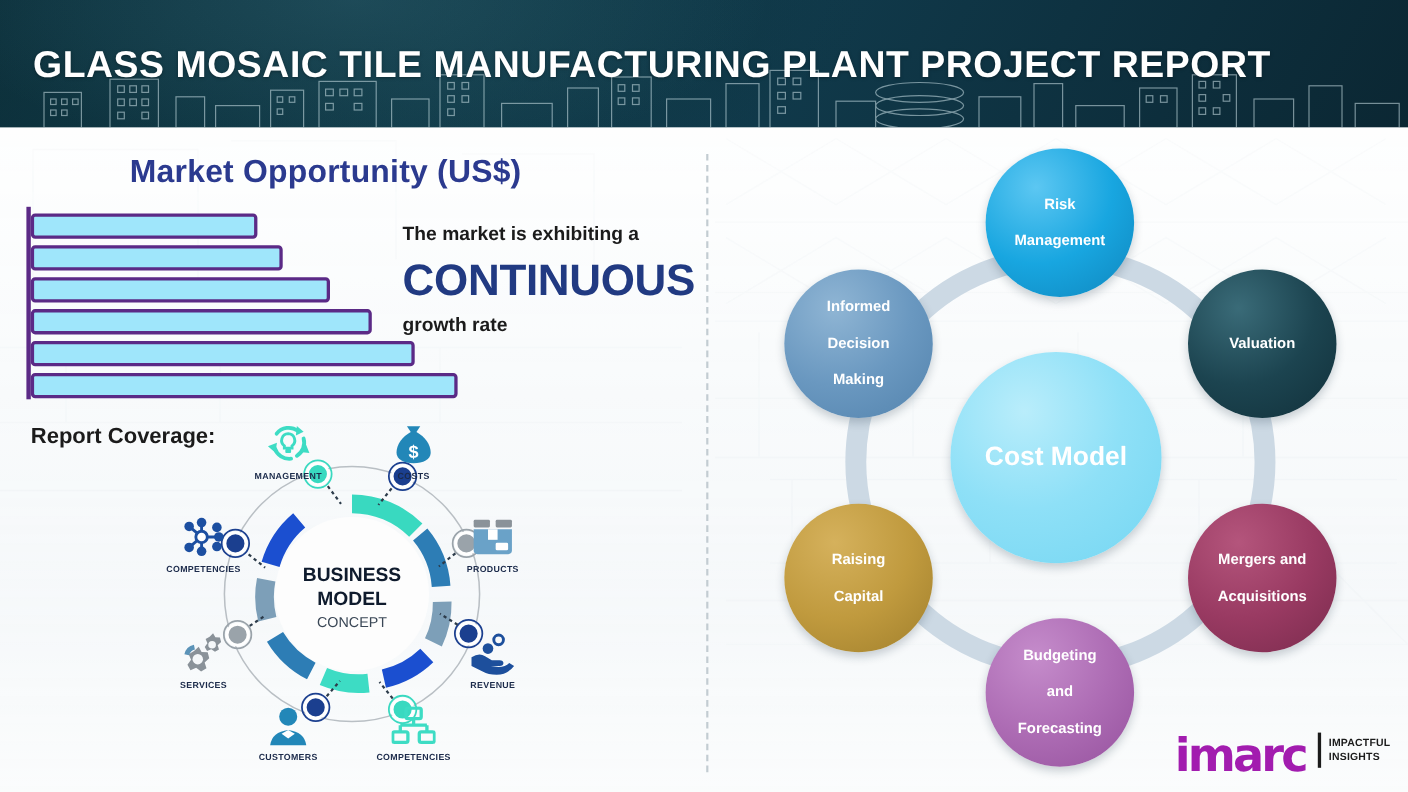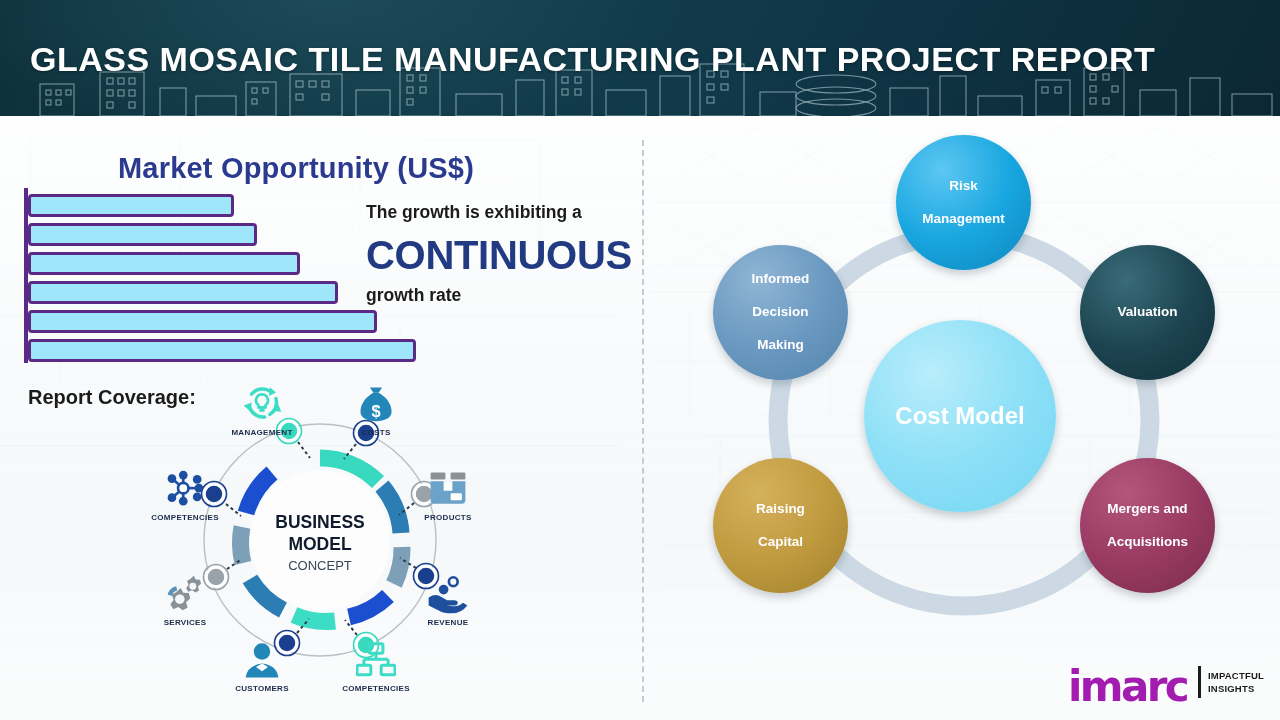--- a/index.html
+++ b/index.html
@@ -42,21 +42,21 @@
 
   .divider{
     position:absolute;left:642px;top:140px;width:0;height:562px;
     border-left:2px dashed #c3ccd2;
   }
 
   
   .mo-title{
     position:absolute;left:118px;top:140px;
     font-size:29px;font-weight:bold;color:#2b3a8f;
-    letter-spacing:.2px;white-space:nowrap;margin-top:12px;
+    letter-spacing:.2px;white-space:nowrap;
   }
 
   .chart{position:absolute;left:24px;top:188px;width:400px;height:175px;}
   .axis{position:absolute;left:0;top:0;width:4px;height:175px;background:#5b2a86;}
   .bar{
     position:absolute;left:4px;height:23px;
     background:#9fe6fb;border:3px solid #5b2a86;border-radius:4px;
     box-sizing:border-box;
   }
 
@@ -239,21 +239,21 @@
     <div class="axis" style="background: rgb(91, 42, 134);"></div>
     <div class="bar" style="top: 6px; width: 205.64px; background: rgb(159, 230, 251); border-color: rgb(91, 42, 134);"></div>
     <div class="bar" style="top: 35px; width: 228.92px; background: rgb(159, 230, 251); border-color: rgb(91, 42, 134);"></div>
     <div class="bar" style="top: 64px; width: 271.6px; background: rgb(159, 230, 251); border-color: rgb(91, 42, 134);"></div>
     <div class="bar" style="top: 93px; width: 310.4px; background: rgb(159, 230, 251); border-color: rgb(91, 42, 134);"></div>
     <div class="bar" style="top: 122px; width: 349.2px; background: rgb(159, 230, 251); border-color: rgb(91, 42, 134);"></div>
     <div class="bar" style="top: 151px; width: 388px; background: rgb(159, 230, 251); border-color: rgb(91, 42, 134);"></div>
   </div>
 
   <div class="callout">
-    <div class="l1">The growth is exhibiting a</div>
+    <div class="l1">The market is exhibiting a</div>
     <div class="l2">CONTINUOUS</div>
     <div class="l3">growth rate</div>
   </div>
 
   <div class="rc-title">Report Coverage:</div>
 
   <div class="bm-wrap">
     <svg viewBox="0 0 340 340" width="340" height="340">
 
       <circle cx="170" cy="170" r="116" fill="none" stroke="#b9bfc4" stroke-width="1.4"></circle>
@@ -459,20 +459,28 @@
     
     <div class="node" style="left:420px;top:338px;width:135px;height:135px;font-size:13.5px;
                 background:radial-gradient(circle at 34% 26%,#b4557c 0%,#993a62 52%,#7a2b4d 100%);">
       <span>
         <span>Mergers and</span><br>
         <span>Acquisitions</span>
       </span>
     </div>
 
     
+    <div class="node" style="left:236px;top:442px;width:135px;height:135px;font-size:13.5px;
+                background:radial-gradient(circle at 34% 26%,#c58ccb 0%,#ad6cb4 52%,#96529e 100%);">
+      <span>
+        <span>Budgeting</span><br>
+        <span>and</span><br>
+        <span>Forecasting</span>
+      </span>
+    </div>
 
     
     <div class="node" style="left:53px;top:338px;width:135px;height:135px;font-size:13.5px;
                 background:radial-gradient(circle at 34% 26%,#d5b15c 0%,#c09a3e 52%,#a07f2c 100%);">
       <span>
         <span>Raising</span><br>
         <span>Capital</span>
       </span>
     </div>
 

